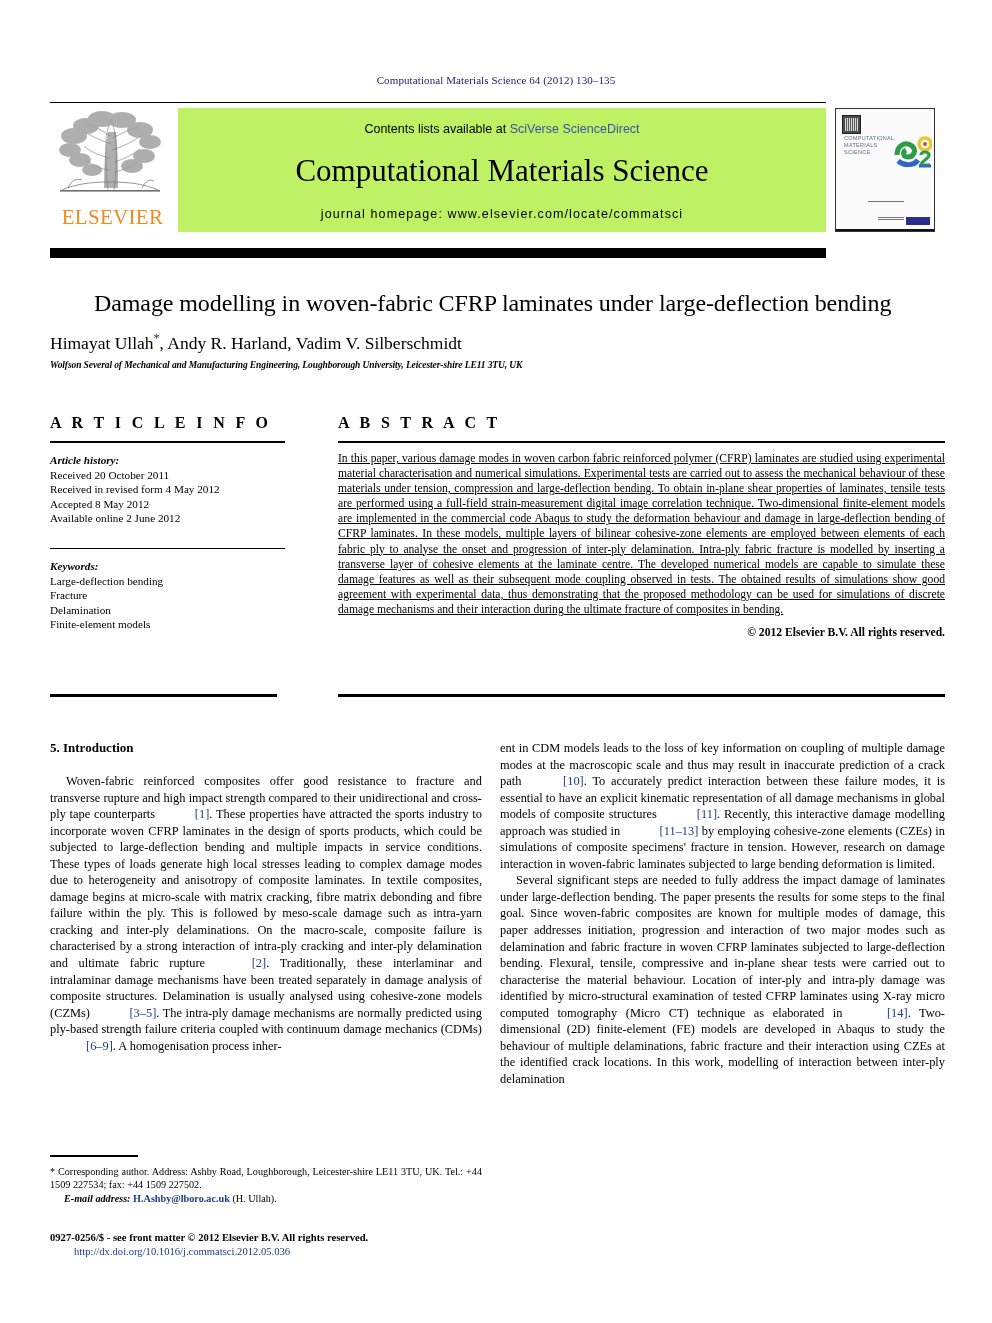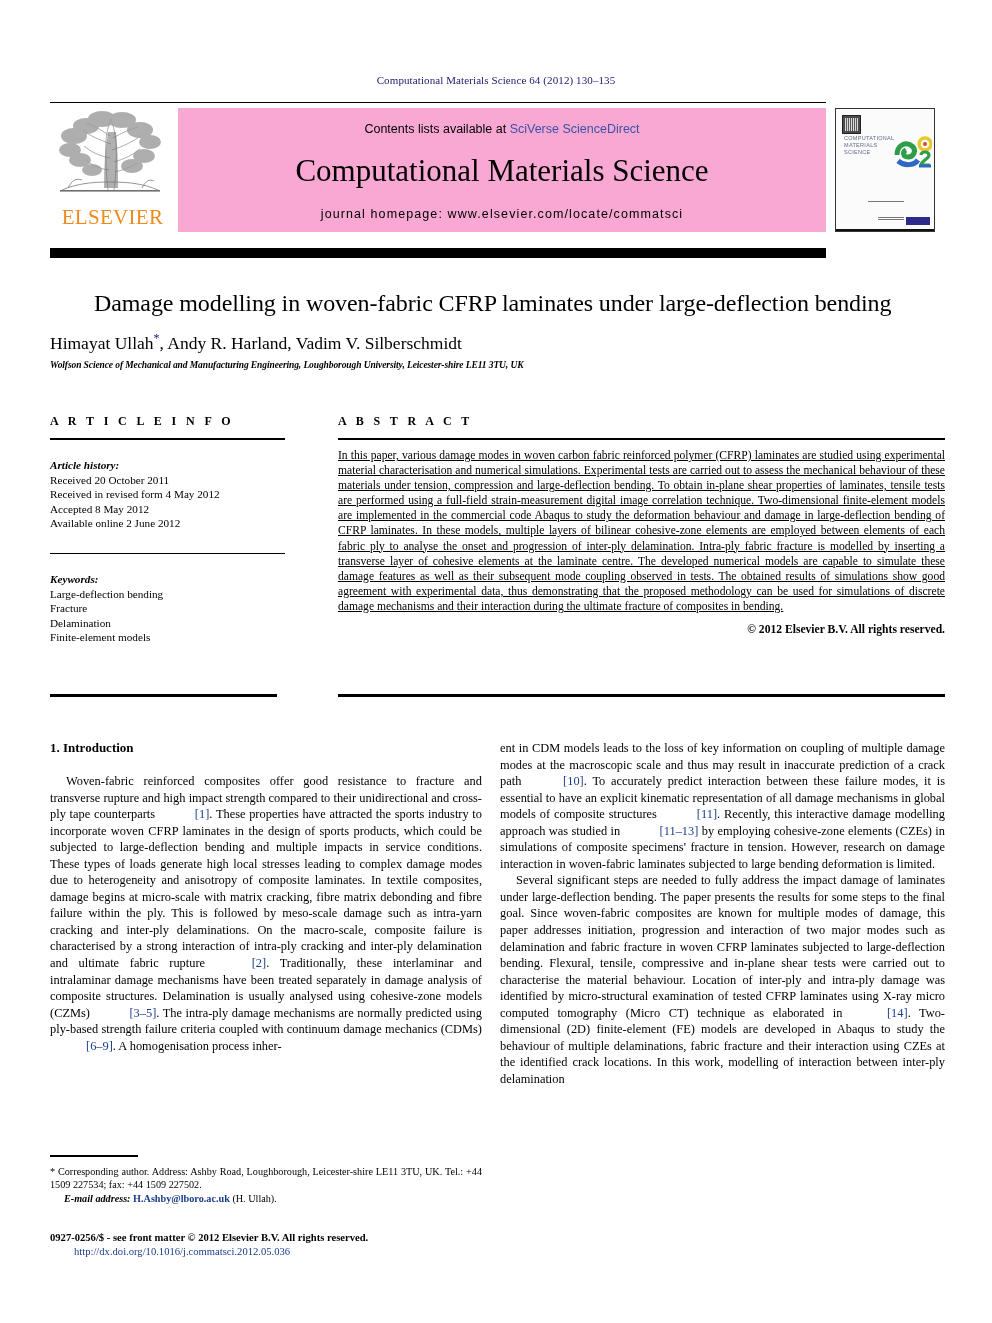--- a/index.html
+++ b/index.html
@@ -76,21 +76,21 @@
     font-size: 21px;
     letter-spacing: 0.3px;
     color: #f08a1c;
   }
   .journal-band {
     position: absolute;
     top: 6px;
     left: 128px;
     width: 648px;
     height: 124px;
-    background: #f9a8d4;
+    background: #bef264;
   }
   .contents-line {
     position: absolute;
     top: 14px;
     left: 0;
     width: 648px;
     text-align: center;
     font-family: "Liberation Sans", sans-serif;
     font-size: 12.5px;
     color: #000;
@@ -267,36 +267,36 @@
   }
   .abs-col {
     position: absolute;
     top: 414px;
     left: 338px;
     width: 607px;
   }
   .sec-head {
     font-family: "Liberation Serif", serif;
     font-weight: bold;
-    font-size: 12px;
+    font-size: 16px;
     letter-spacing: 3.4px;
     color: #000;
   }
   .hr-thin {
     height: 1px;
     background: #000;
     margin-top: 9px;
   }
   .hr-med {
     height: 2px;
     background: #000;
     margin-top: 9px;
   }
   .info-body {
-    margin-top: 18px;
+    margin-top: 10px;
     font-family: "Liberation Serif", serif;
     font-size: 11.2px;
     line-height: 14.6px;
     color: #000;
   }
   .info-body .lbl {
     font-style: italic;
     font-weight: bold;
   }
   .info-gap {
@@ -505,21 +505,21 @@
       <div class="cover-bottomline"></div>
     </div>
   </div>
 
   <div class="thick-bar"></div>
 
   <div class="title">Damage modelling in woven-fabric CFRP laminates under large-deflection bending</div>
   <div class="authors">
     <span>Himayat Ullah</span><span class="star">*</span><span>, Andy R. Harland, Vadim V. Silberschmidt</span>
   </div>
-  <div class="affiliation">Wolfson Science of Mechanical and Manufacturing Engineering, Loughborough University, Leicester-shire LE11 3TU, UK</div>
+  <div class="affiliation">Wolfson Several of Mechanical and Manufacturing Engineering, Loughborough University, Leicester-shire LE11 3TU, UK</div>
 
   <div class="info-col">
     <div class="sec-head">A R T I C L E  I N F O</div>
     <div class="hr-med"></div>
     <div class="info-body">
       <div class="lbl">Article history:</div>
       <div>Received 20 October 2011</div>
       <div>Received in revised form 4 May 2012</div>
       <div>Accepted 8 May 2012</div>
       <div>Available online 2 June 2012</div>
@@ -539,21 +539,21 @@
     <div class="sec-head">A B S T R A C T</div>
     <div class="hr-med"></div>
     <div class="abstract-body">In this paper, various damage modes in woven carbon fabric reinforced polymer (CFRP) laminates are studied using experimental material characterisation and numerical simulations. Experimental tests are carried out to assess the mechanical behaviour of these materials under tension, compression and large-deflection bending. To obtain in-plane shear properties of laminates, tensile tests are performed using a full-field strain-measurement digital image correlation technique. Two-dimensional finite-element models are implemented in the commercial code Abaqus to study the deformation behaviour and damage in large-deflection bending of CFRP laminates. In these models, multiple layers of bilinear cohesive-zone elements are employed between elements of each fabric ply to analyse the onset and progression of inter-ply delamination. Intra-ply fabric fracture is modelled by inserting a transverse layer of cohesive elements at the laminate centre. The developed numerical models are capable to simulate these damage features as well as their subsequent mode coupling observed in tests. The obtained results of simulations show good agreement with experimental data, thus demonstrating that the proposed methodology can be used for simulations of discrete damage mechanisms and their interaction during the ultimate fracture of composites in bending.</div>
     <div class="copyright">© 2012 Elsevier B.V. All rights reserved.</div>
   </div>
 
   <div class="col-rule-left"></div>
   <div class="col-rule-right"></div>
 
   <div class="body-left">
-    <div class="h2">1. Introduction</div>
+    <div class="h2">5. Introduction</div>
     <p class="para indent"><span>Woven-fabric reinforced composites offer good resistance to fracture and transverse rupture and high impact strength compared to their unidirectional and cross-ply tape counterparts </span><span class="ref">[1]</span><span>. These properties have attracted the sports industry to incorporate woven CFRP laminates in the design of sports products, which could be subjected to large-deflection bending and multiple impacts in service conditions. These types of loads generate high local stresses leading to complex damage modes due to heterogeneity and anisotropy of composite laminates. In textile composites, damage begins at micro-scale with matrix cracking, fibre matrix debonding and fibre failure within the ply. This is followed by meso-scale damage such as intra-yarn cracking and inter-ply delaminations. On the macro-scale, composite failure is characterised by a strong interaction of intra-ply cracking and inter-ply delamination and ultimate fabric rupture </span><span class="ref">[2]</span><span>. Traditionally, these interlaminar and intralaminar damage mechanisms have been treated separately in damage analysis of composite structures. Delamination is usually analysed using cohesive-zone models (CZMs) </span><span class="ref">[3–5]</span><span>. The intra-ply damage mechanisms are normally predicted using ply-based strength failure criteria coupled with continuum damage mechanics (CDMs) </span><span class="ref">[6–9]</span><span>. A homogenisation process inher-</span></p>
   </div>
 
   <div class="body-right">
     <p class="para"><span>ent in CDM models leads to the loss of key information on coupling of multiple damage modes at the macroscopic scale and thus may result in inaccurate prediction of a crack path </span><span class="ref">[10]</span><span>. To accurately predict interaction between these failure modes, it is essential to have an explicit kinematic representation of all damage mechanisms in global models of composite structures </span><span class="ref">[11]</span><span>. Recently, this interactive damage modelling approach was studied in </span><span class="ref">[11–13]</span><span> by employing cohesive-zone elements (CZEs) in simulations of composite specimens' fracture in tension. However, research on damage interaction in woven-fabric laminates subjected to large bending deformation is limited.</span></p>
     <p class="para indent"><span>Several significant steps are needed to fully address the impact damage of laminates under large-deflection bending. The paper presents the results for some steps to the final goal. Since woven-fabric composites are known for multiple modes of damage, this paper addresses initiation, progression and interaction of two major modes such as delamination and fabric fracture in woven CFRP laminates subjected to large-deflection bending. Flexural, tensile, compressive and in-plane shear tests were carried out to characterise the material behaviour. Location of inter-ply and intra-ply damage was identified by micro-structural examination of tested CFRP laminates using X-ray micro computed tomography (Micro CT) technique as elaborated in </span><span class="ref">[14]</span><span>. Two-dimensional (2D) finite-element (FE) models are developed in Abaqus to study the behaviour of multiple delaminations, fabric fracture and their interaction using CZEs at the identified crack locations. In this work, modelling of interaction between inter-ply delamination</span></p>
   </div>
 
   <div class="footnote-rule"></div>
   <div class="footnote">

